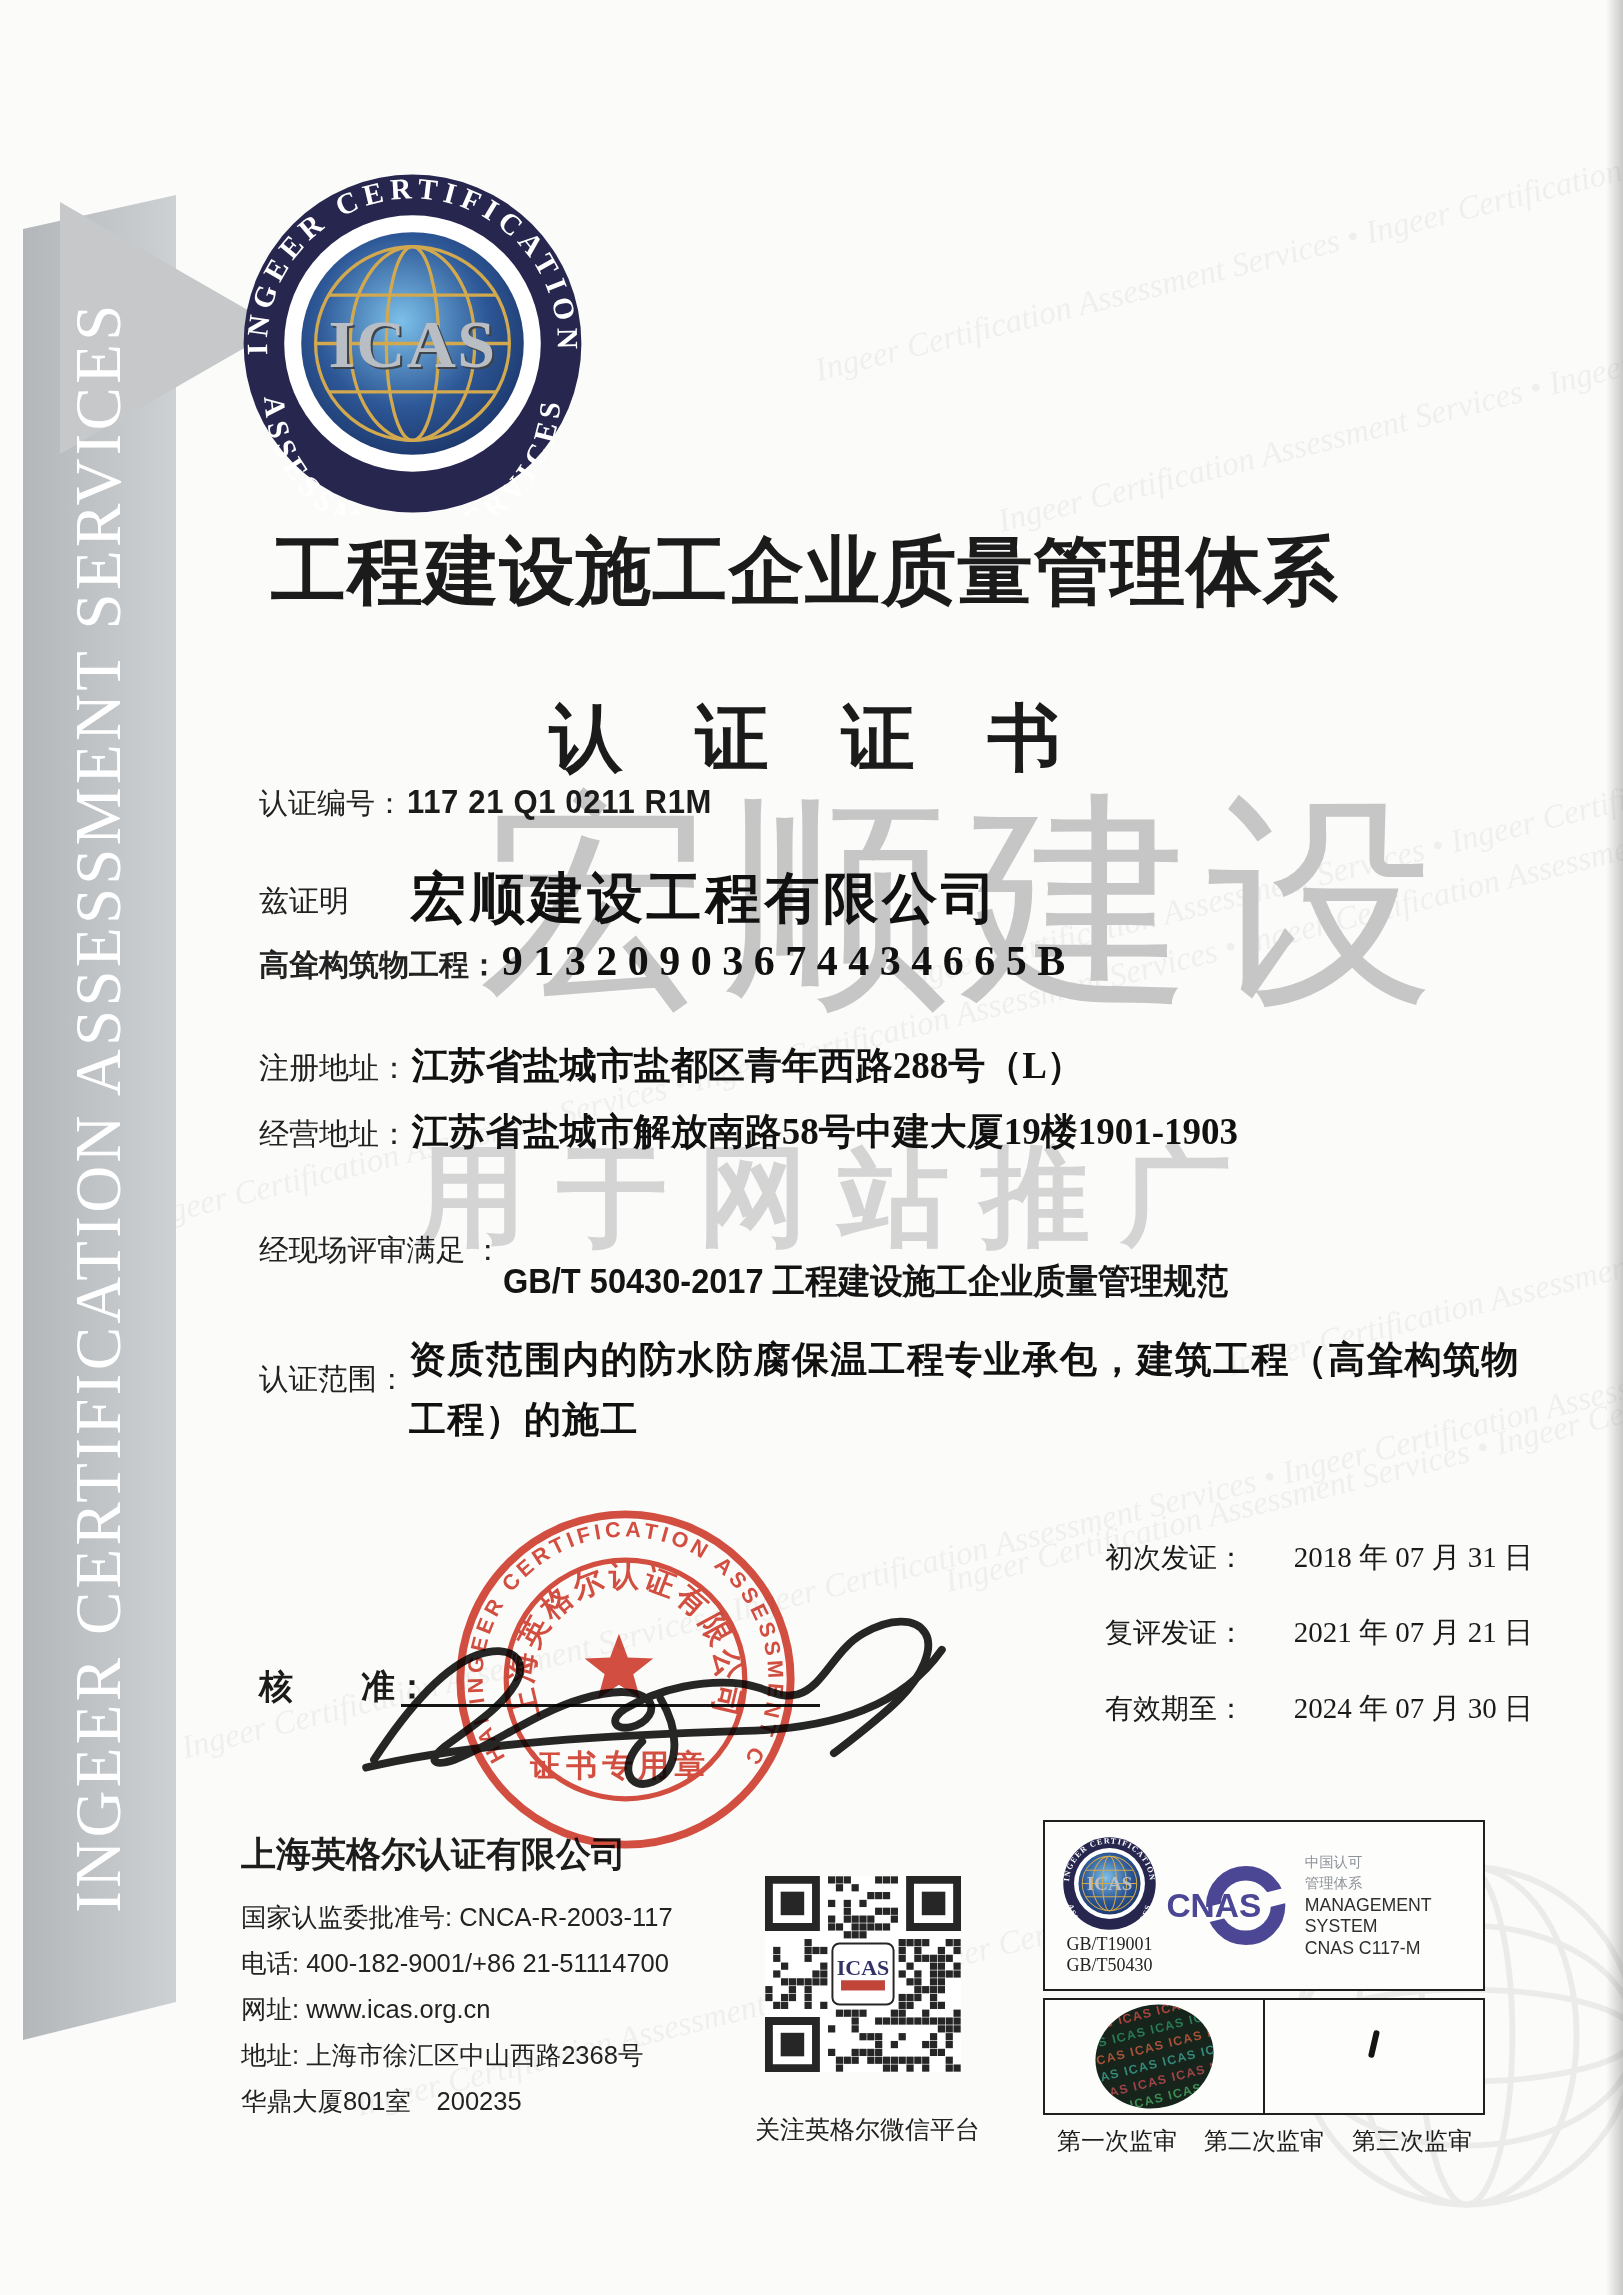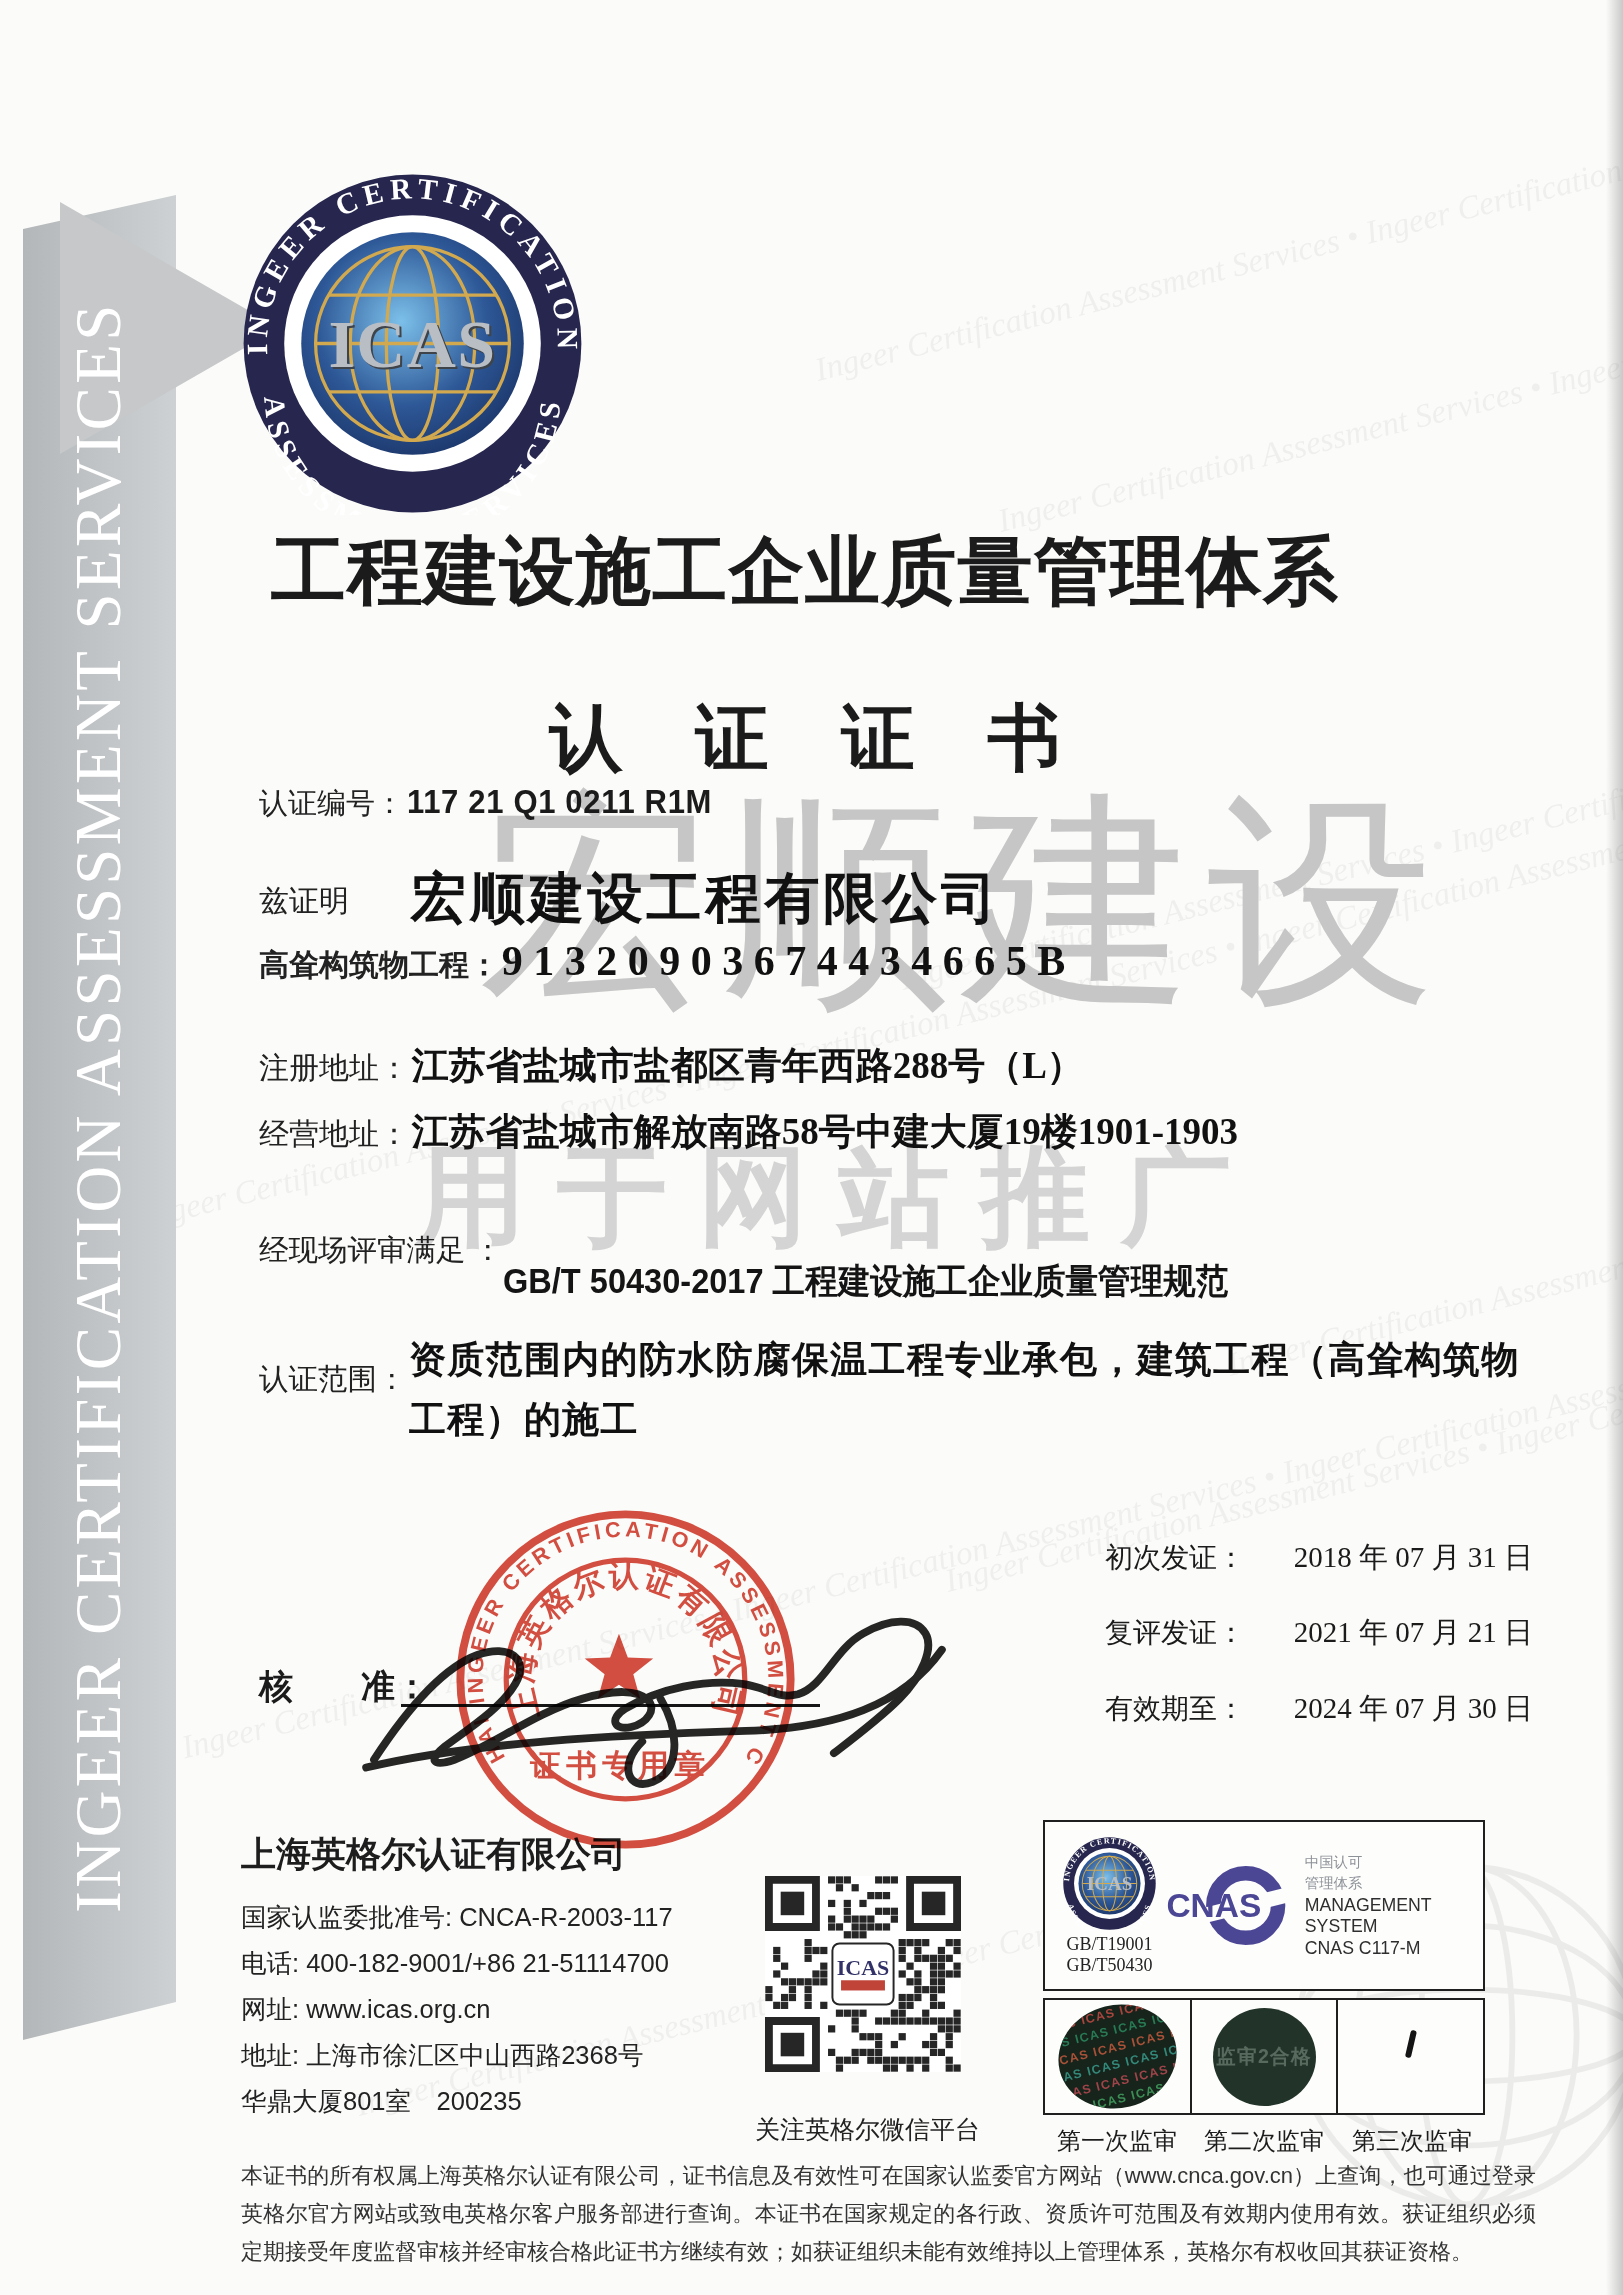--- a/index.html
+++ b/index.html
@@ -476,26 +476,22 @@
       <div class="holo">
         <div>ICAS ICAS ICAS ICAS ICAS</div>
         <div>ICAS ICAS ICAS ICAS ICAS</div>
         <div>ICAS ICAS ICAS ICAS ICAS</div>
         <div>ICAS ICAS ICAS ICAS ICAS</div>
         <div>ICAS ICAS ICAS ICAS ICAS</div>
         <div>ICAS ICAS ICAS ICAS ICAS</div>
       </div>
     </div>
     <div class="audit-cell">
-      <div class="seal2">监审2合格</div>
-    </div>
-    <div class="audit-cell">
       <div class="tick3"></div>
     </div>
   </div>
   <div class="audit-cap" style="left:1019px">第一次监审</div>
   <div class="audit-cap" style="left:1166px">第二次监审</div>
   <div class="audit-cap" style="left:1314px">第三次监审</div>
 
-  <div class="footer">本证书的所有权属上海英格尔认证有限公司，证书信息及有效性可在国家认监委官方网站（www.cnca.gov.cn）上查询，也可通过登录英格尔官方网站或致电英格尔客户服务部进行查询。本证书在国家规定的各行政、资质许可范围及有效期内使用有效。获证组织必须定期接受年度监督审核并经审核合格此证书方继续有效；如获证组织未能有效维持以上管理体系，英格尔有权收回其获证资格。</div>
 
 </div>
 
 
 </body></html>

